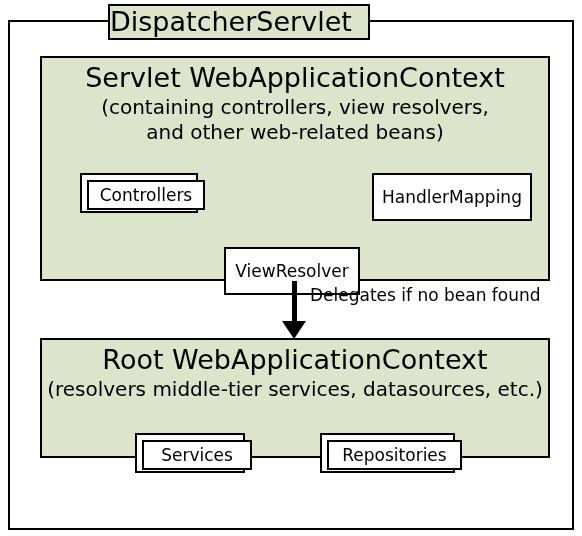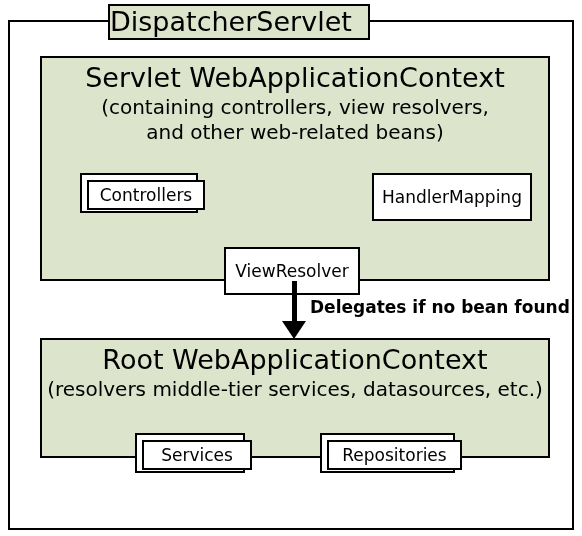--- a/index.html
+++ b/index.html
@@ -111,23 +111,23 @@
     top: 40px;
     width: 0;
     height: 0;
     border-left: 12px solid transparent;
     border-right: 12px solid transparent;
     border-top: 18px solid #000;
   }
   .arrow-label {
     position: absolute;
     left: 310px;
-    top: 297px;
+    top: 285px;
     font-size: 17px;
-    font-weight: bold;
+    font-weight: normal;
   }
 </style>
 </head>
 <body>
 
 <div class="outer-frame"></div>
 
 <div class="title-box">DispatcherServlet</div>
 
 <div class="context-box servlet-ctx">

